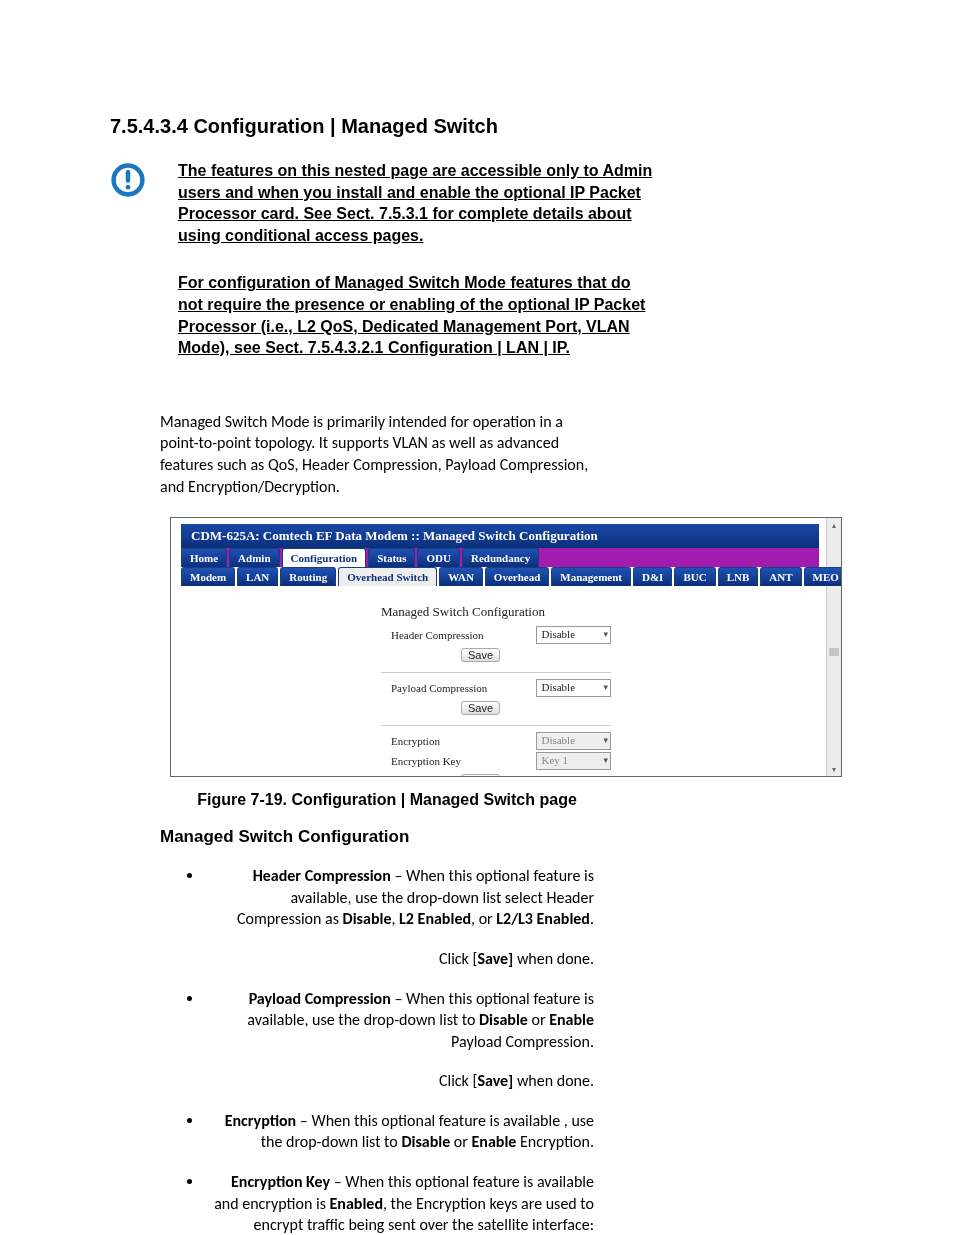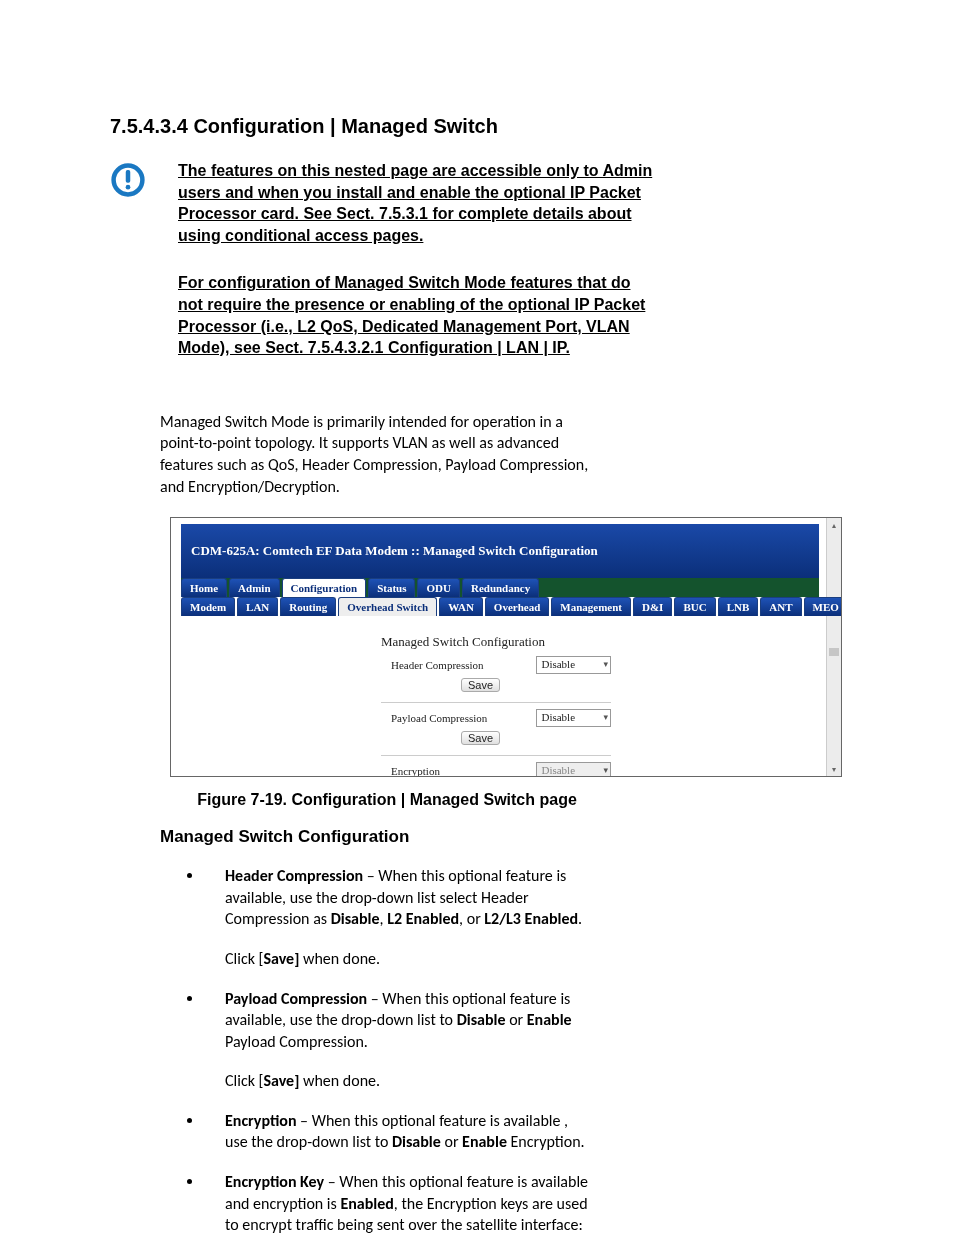--- a/index.html
+++ b/index.html
@@ -74,24 +74,24 @@
     position:absolute; left:10px; right:22px; top:6px;
     background:#fff;
   }
   .fig-titlebar {
     background:#0b2f7a;
     background: linear-gradient(#1a49a8,#0b2f7a);
     color:#fff;
     font-family:"Times New Roman", serif;
     font-weight:bold;
     font-size:13px;
-    padding:19px 10px;
+    padding:4px 10px;
   }
   .tabrow {
-    background:#14532d;
+    background:#a21caf;
     display:flex;
     gap:0;
     padding:0;
     font-family:"Times New Roman", serif;
     font-weight:bold;
     font-size:11px;
   }
   .tabrow .tab {
     background: linear-gradient(#1e52b6,#0b2f7a);
     color:#fff;
@@ -159,21 +159,21 @@
     margin:0 0 18px 50px;
   }
   ul.doc-list {
     margin:0 60px 0 70px;
     padding:0 0 0 24px;
     font-family: Calibri, Arial, sans-serif;
     font-size:16px;
     line-height:1.35;
   }
   ul.doc-list li { margin-bottom:18px; padding-left:6px; }
-  ul.doc-list li p { margin: 0 0 18px 15px; }
+  ul.doc-list li p { margin: 0 0 18px 0; text-align: right; }
   .bold { font-weight:bold; }
   .footer-line {
     border-top:1px solid #000;
     margin: 60px 0 0 0;
     height:1px;
   }
 </style>
 </head>
 <body>
 

